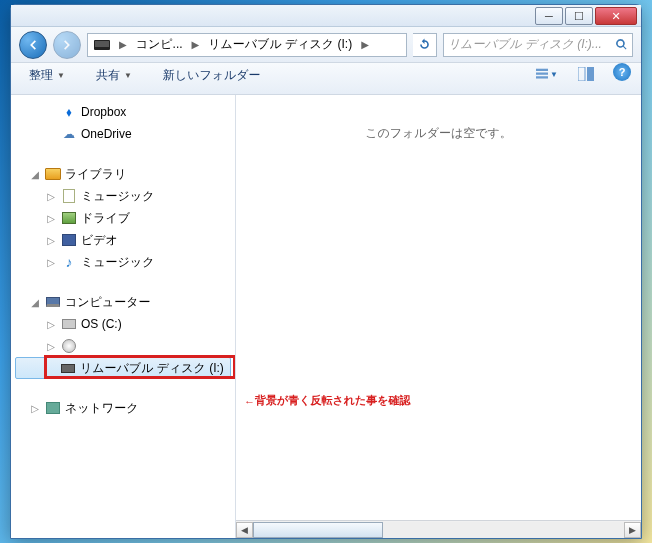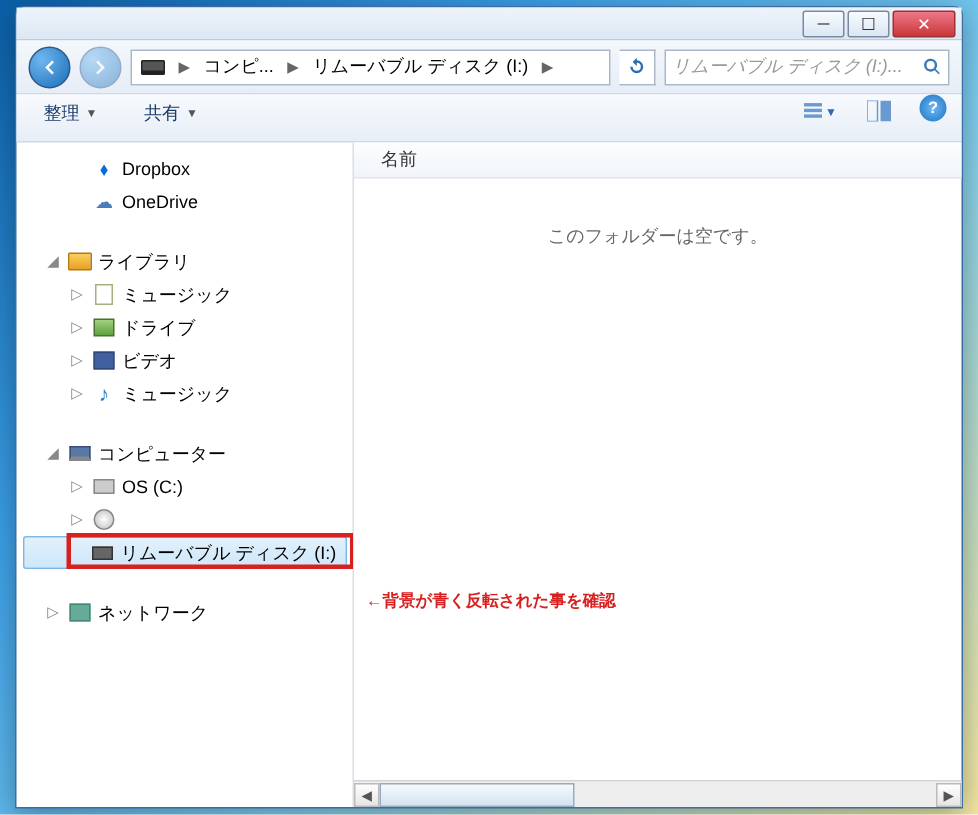--- a/index.html
+++ b/index.html
@@ -220,20 +220,23 @@
 
   <div class="toolbar">
     <div class="tbtn">
         <span>整理</span>
         <span class="dd">▼</span>
       </div>
     <div class="tbtn">
         <span>共有</span>
         <span class="dd">▼</span>
       </div>
+    <div class="tbtn">
+        <span>新しいフォルダー</span>
+      </div>
     <div class="spacer"></div>
     <div class="viewbtn">
       <svg width="16" height="14" viewBox="0 0 16 14">
           <rect x="0" y="0" width="16" height="3" fill="#6a9bd0"></rect>
           <rect x="0" y="5" width="16" height="3" fill="#6a9bd0"></rect>
           <rect x="0" y="10" width="16" height="3" fill="#6a9bd0"></rect>
         </svg>
       <span class="dd" style="font-size:8px;margin-left:2px;">▼</span>
     </div>
     <div class="viewbtn">
@@ -325,23 +328,20 @@
       <div class="tree-item">
           <span class="exp">▷</span>
           <span class="ico">
             <span class="ic-net"></span>
           </span>
           <span>ネットワーク</span>
         </div>
     </div>
 
     <div class="main">
-      <div class="colheader">
-          <span>名前</span>
-        </div>
       <div class="empty">
           <span>このフォルダーは空です。</span>
         </div>
       <div class="hscroll">
         <div class="arrow">◀</div>
         <div class="track">
             <div class="thumb"></div>
           </div>
         <div class="arrow">▶</div>
       </div>

